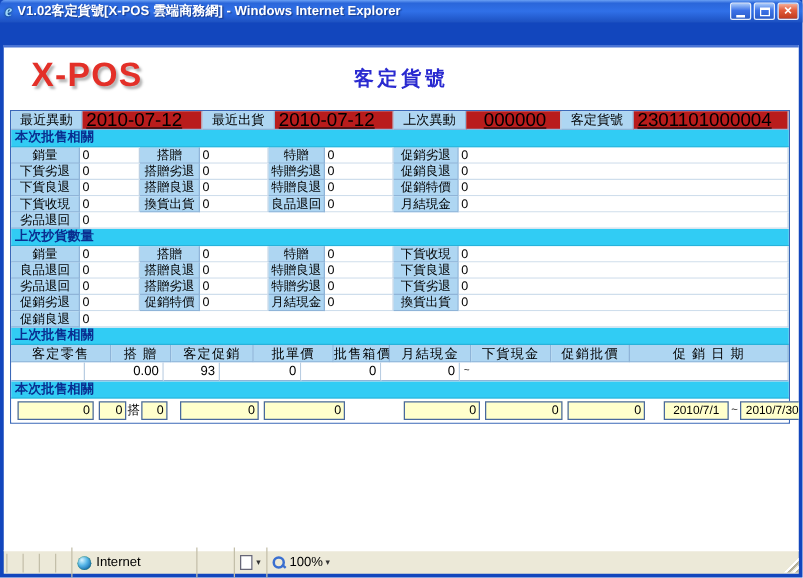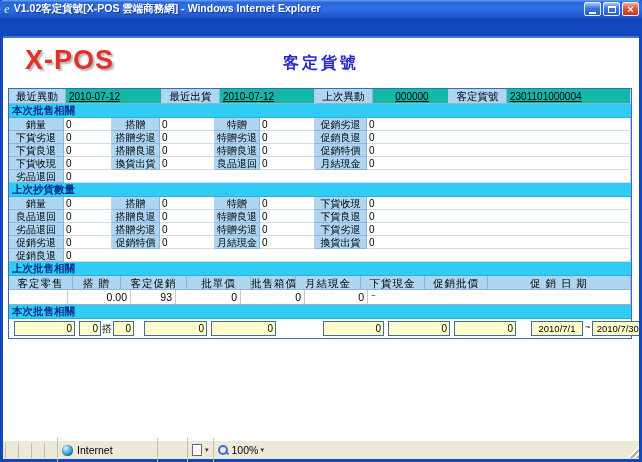--- a/index.html
+++ b/index.html
@@ -23,21 +23,21 @@
   .url{font-size:8px;color:#8a8a8a;white-space:nowrap;overflow:hidden;letter-spacing:0;}
   .url b{color:#1a1a1a;font-size:8.5px;}
   
   .content{position:absolute;top:36px;left:3px;right:3px;bottom:22px;background:#fff;border-top:2px solid #4a74d4;overflow:hidden;}
   .page-header{position:relative;height:50px;}
   .logo{position:absolute;left:22px;top:7px;font-size:27px;font-weight:bold;color:#e33028;letter-spacing:1px;text-shadow:2px 2px 2px #b5b5b5;}
   .page-title{position:absolute;left:0;right:0;top:15px;text-align:center;font-size:16px;font-weight:bold;color:#2a2ad0;letter-spacing:3px;}
   .main-table{position:relative;margin-left:5px;width:622px;border:1px solid #3b68b8;box-sizing:content-box;background:#fff;}
   .info-row{display:flex;height:15px;}
   .lbl{background:#aed6f2;font-size:10.5px;line-height:15px;text-align:center;border-right:1px solid #8fb4d8;border-bottom:1px solid #8fb4d8;box-sizing:border-box;white-space:nowrap;overflow:hidden;color:#000;}
-  .val{background:#14b8a6;font-size:10px;line-height:15px;padding-left:3px;border-right:1px solid #b9cde2;border-bottom:1px solid #8fb4d8;box-sizing:border-box;white-space:nowrap;overflow:hidden;text-decoration:underline;}
+  .val{background:#b91c1c;font-size:15px;line-height:15px;padding-left:3px;border-right:1px solid #b9cde2;border-bottom:1px solid #8fb4d8;box-sizing:border-box;white-space:nowrap;overflow:hidden;text-decoration:underline;}
   .band{height:13px;background:#31ccf4;color:#0a2f90;font-weight:bold;font-size:10.5px;line-height:13px;padding-left:3px;border-bottom:1px solid #27b2da;}
   .qrow{display:flex;height:13px;}
   .qrow .lbl{line-height:13px;font-size:10px;}
   .qval{background:#fff;font-size:10px;line-height:13px;padding-left:2px;border-right:1px solid #bdd1e4;border-bottom:1px solid #cfdeec;box-sizing:border-box;white-space:nowrap;overflow:hidden;}
   .w-head{display:flex;height:14px;}
   .w-head .lbl{line-height:14px;font-size:10.5px;letter-spacing:1px;}
   .w-data{display:flex;height:15px;}
   .wd{background:#fff;font-size:10.5px;line-height:15px;padding:0 3px;border-right:1px solid #b9cde2;border-bottom:1px solid #8fb4d8;box-sizing:border-box;white-space:nowrap;overflow:hidden;}
   .c{text-align:center;} .r{text-align:right;}
   .tl{font-size:8px;line-height:9px;padding-top:1px;}
@@ -189,21 +189,21 @@
             <div class="qval" style="flex: 1 1 0%;">0</div>
           </div>
           <div class="qrow">
             <div class="lbl q" style="width: 55px;">促銷良退</div>
             <div class="qval" style="flex: 1 1 0%;">0</div>
           </div>
         </div>
 
       <div class="band">上次批售相關</div>
       <div class="w-head" id="w-head">
-          <div class="lbl" style="width: 64px;">客定零售</div>
+          <div class="lbl" style="width: 80px;">客定零售</div>
           <div class="lbl" style="width: 48px;">搭 贈</div>
           <div class="lbl" style="width: 66px;">客定促銷</div>
           <div class="lbl" style="width: 64px;">批單價</div>
           <div class="lbl" style="width: 45px;">批售箱價</div>
           <div class="lbl" style="width: 65px;">月結現金</div>
           <div class="lbl" style="width: 64px;">下貨現金</div>
           <div class="lbl" style="width: 63px;">促銷批價</div>
           <div class="lbl" style="flex: 1 1 0%;">促 銷 日 期</div>
         </div>
       <div class="w-data" id="w-data">

